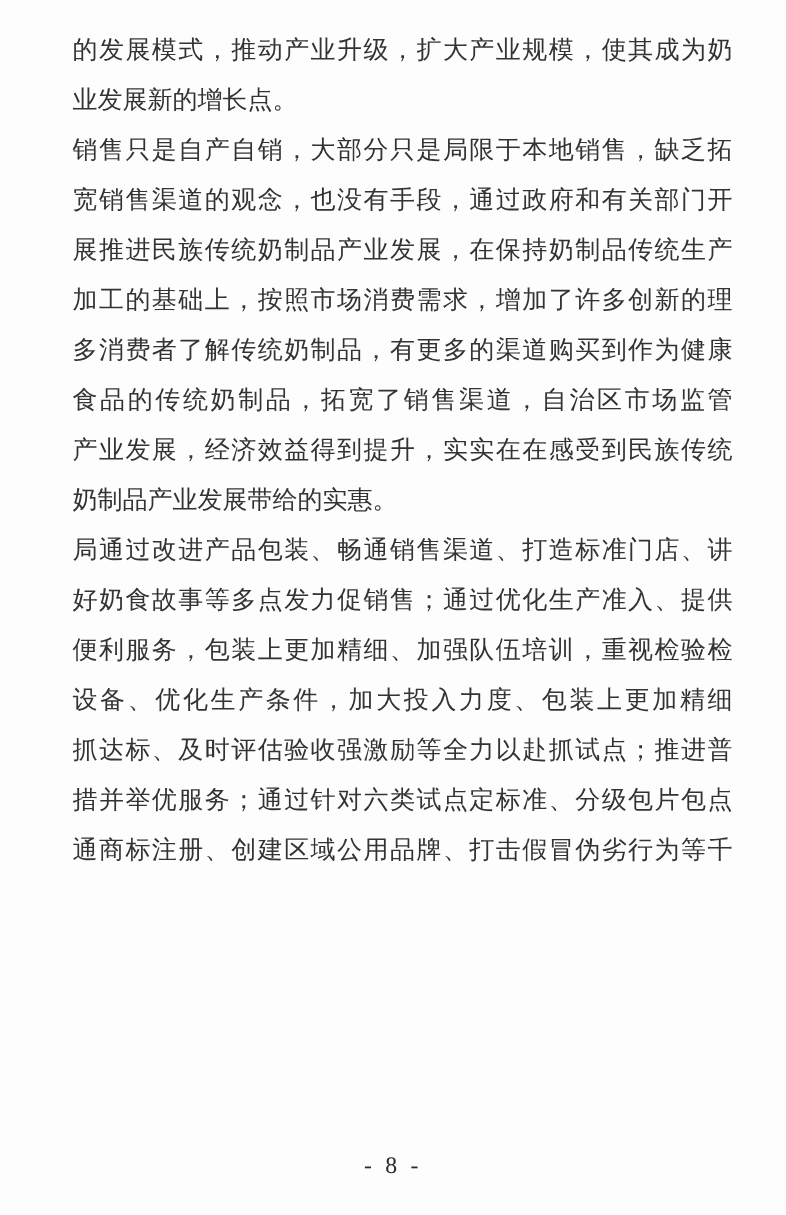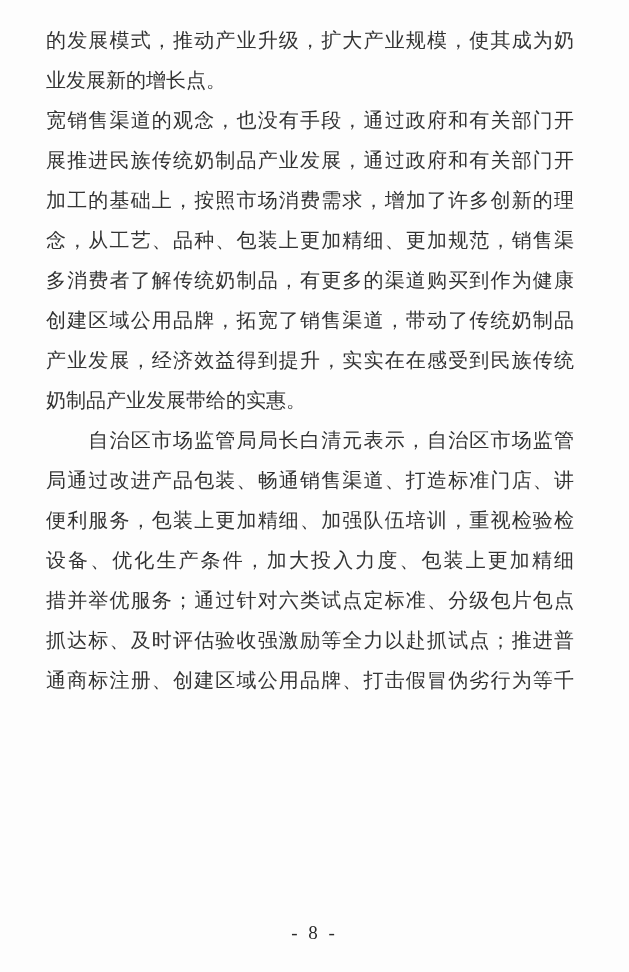--- a/index.html
+++ b/index.html
@@ -12,21 +12,21 @@
     width: 629px;
     height: 972px;
     background: #fdfdfd;
     overflow: hidden;
     font-family: "Liberation Serif", "DejaVu Serif", serif;
     color: #333333;
   }
   .doc-body {
     position: absolute;
     top: 20px;
-    left: 46px;
+    left: 58px;
     width: 528px;
   }
   .line {
     font-size: 20px;
     line-height: 40px;
     height: 40px;
     text-align: justify;
     text-align-last: justify;
     white-space: normal;
     overflow: hidden;
@@ -49,32 +49,32 @@
     font-family: "Liberation Serif", "DejaVu Serif", serif;
   }
 </style>
 </head>
 <body>
 
 <main class="page">
   <div class="doc-body">
       <div class="line">的发展模式，推动产业升级，扩大产业规模，使其成为奶</div>
       <div class="line line-last">业发展新的增长点。</div>
+      <div class="line">销售只是自产自销，大部分只是局限于本地销售，缺乏拓</div>
       <div class="line">宽销售渠道的观念，也没有手段，通过政府和有关部门开</div>
-      <div class="line">展推进民族传统奶制品产业发展，通过政府和有关部门开</div>
+      <div class="line">展推进民族传统奶制品产业发展，在保持奶制品传统生产</div>
       <div class="line">加工的基础上，按照市场消费需求，增加了许多创新的理</div>
-      <div class="line">念，从工艺、品种、包装上更加精细、更加规范，销售渠</div>
       <div class="line">多消费者了解传统奶制品，有更多的渠道购买到作为健康</div>
-      <div class="line">创建区域公用品牌，拓宽了销售渠道，带动了传统奶制品</div>
+      <div class="line">食品的传统奶制品，拓宽了销售渠道，自治区市场监管</div>
       <div class="line">产业发展，经济效益得到提升，实实在在感受到民族传统</div>
       <div class="line line-last">奶制品产业发展带给的实惠。</div>
-      <div class="line">　　自治区市场监管局局长白清元表示，自治区市场监管</div>
       <div class="line">局通过改进产品包装、畅通销售渠道、打造标准门店、讲</div>
+      <div class="line">好奶食故事等多点发力促销售；通过优化生产准入、提供</div>
       <div class="line">便利服务，包装上更加精细、加强队伍培训，重视检验检测、</div>
       <div class="line">设备、优化生产条件，加大投入力度、包装上更加精细</div>
+      <div class="line">抓达标、及时评估验收强激励等全力以赴抓试点；推进普</div>
       <div class="line">措并举优服务；通过针对六类试点定标准、分级包片包点</div>
-      <div class="line">抓达标、及时评估验收强激励等全力以赴抓试点；推进普</div>
       <div class="line">通商标注册、创建区域公用品牌、打击假冒伪劣行为等千</div>
     </div>
   <div class="footer">
     <span class="page-number">- 8 -</span>
   </div>
 </main>
 
 </body></html>

